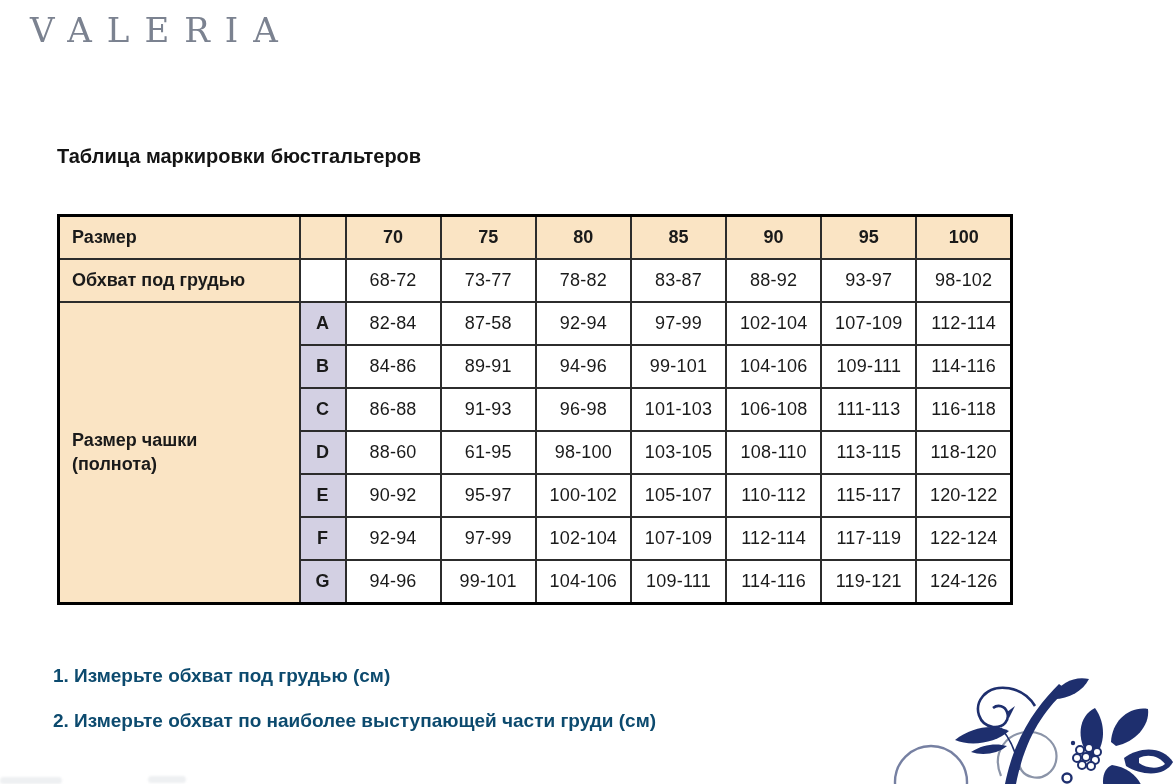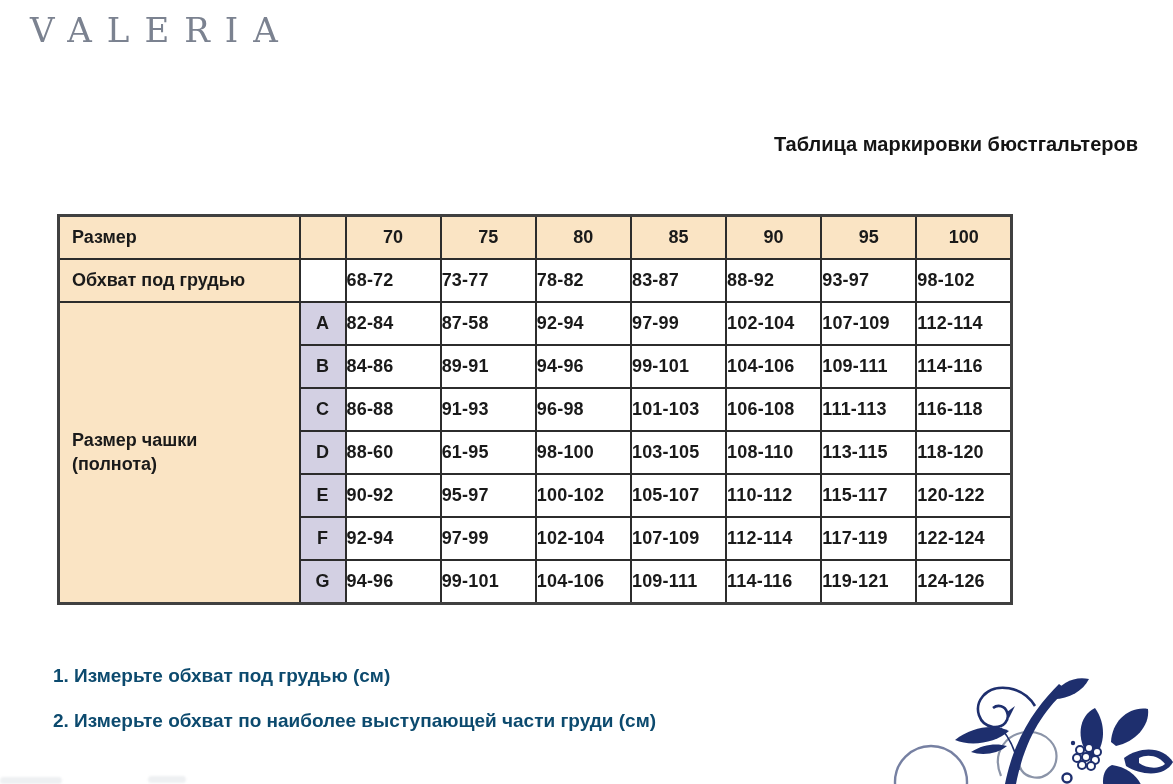--- a/index.html
+++ b/index.html
@@ -6,38 +6,38 @@
   body{
     width:1173px;height:784px;position:relative;background:#ffffff;
     font-family:"Liberation Sans",sans-serif;overflow:hidden;color:#1a1a1a;
   }
   .logo{
     position:absolute;left:30px;top:10px;
     font-family:"DejaVu Serif",serif;
     font-size:34px;letter-spacing:15px;color:#7b8290;font-weight:400;text-align:right;
   }
   .title{
-    position:absolute;left:57px;top:133px;width:1081px;text-align:right;
+    position:absolute;left:57px;top:145px;width:1081px;text-align:left;
     font-size:20px;font-weight:bold;color:#141414;
   }
   table.sizes{
     position:absolute;left:57px;top:214px;width:956px;
     border-collapse:collapse;table-layout:fixed;
-    border:3px solid #404040;
+    border:3px solid #000000;
   }
   table.sizes td,table.sizes th{
     border:2px solid #2c2c2c;height:41px;vertical-align:middle;
     font-size:18px;padding:0;overflow:hidden;
   }
   .peach{background:#fae4c4;}
   .lav{background:#d3d0e3;}
   .white{background:#ffffff;}
   .label-cell{text-align:left;padding-left:12px !important;font-weight:bold;font-size:18px;}
   .head-num{text-align:center;font-weight:bold;font-size:19px;}
-  .val{font-weight:700;font-size:18px;letter-spacing:.2px;}
+  .val{text-align:center;font-weight:400;font-size:18px;letter-spacing:.2px;}
   .letter{text-align:center;font-weight:bold;font-size:19px;}
   .cup-label{line-height:1.3;}
   .instr{
     position:absolute;left:53px;font-size:19px;font-weight:bold;color:#0c4a6e;
     white-space:nowrap;
   }
   .instr.n1{top:665px;}
   .instr.n2{top:710px;}
   .ornament{position:absolute;left:883px;top:670px;width:290px;height:114px;}
   .artifact{

